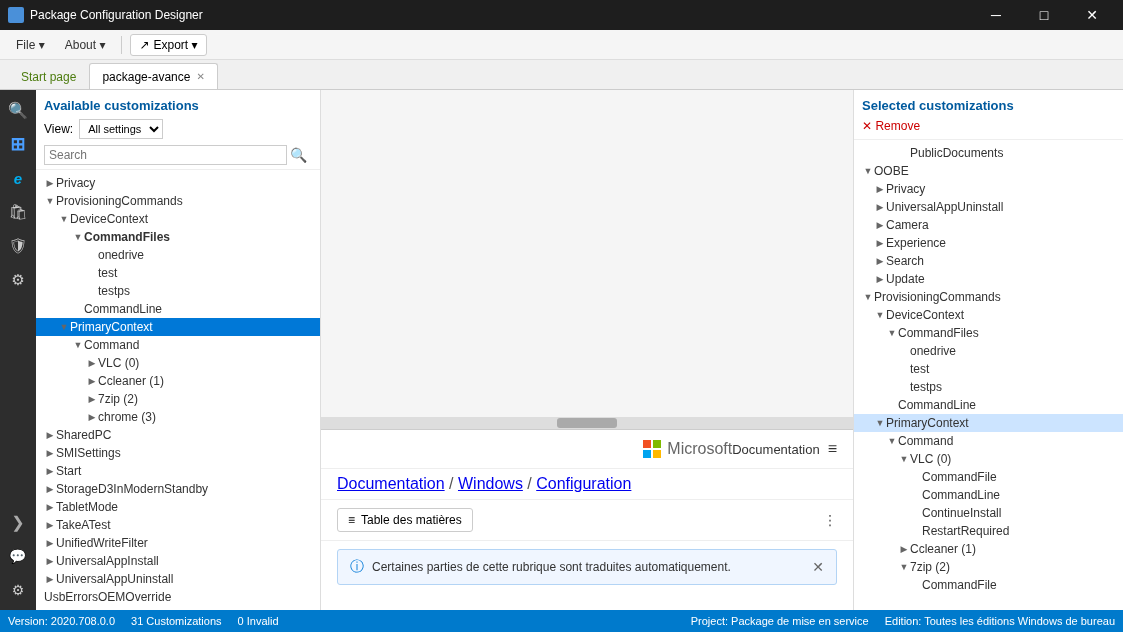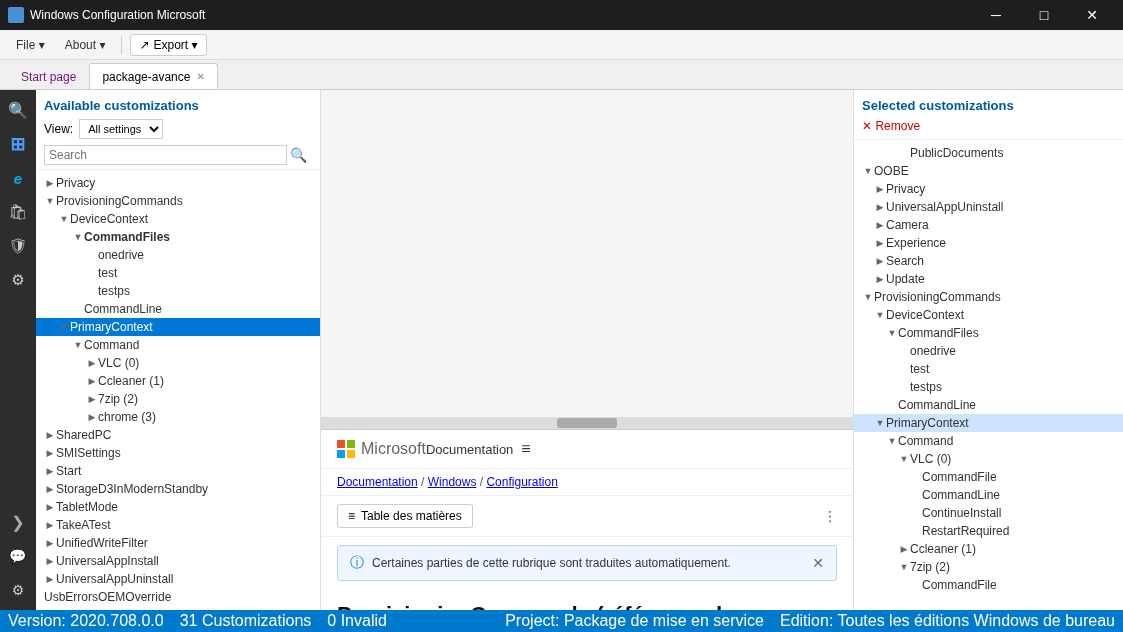--- a/index.html
+++ b/index.html
@@ -62,21 +62,21 @@
       padding: 0 12px;
       display: flex;
       align-items: center;
       gap: 6px;
       border: 1px solid transparent;
       border-bottom: none;
       cursor: pointer;
       font-size: 12px;
       border-radius: 3px 3px 0 0;
       background: transparent;
-      color: #701a75;
+      color: #4d7c0f;
     }
     .tab.active {
       background: white;
       border-color: #ccc;
       color: #000;
     }
     .tab-close { font-size: 10px; color: #888; cursor: pointer; }
 
     
     .main-layout {
@@ -209,21 +209,21 @@
     
     .doc-pane {
       flex: 1;
       background: white;
       overflow-y: auto;
       padding: 0;
     }
     .doc-header {
       display: flex;
       align-items: center;
-      justify-content: flex-start;
+      justify-content: flex-end;
       padding: 10px 16px;
       border-bottom: 1px solid #eee;
     }
     .ms-logo {
       display: flex;
       align-items: center;
       gap: 6px;
     }
     .ms-squares {
       display: grid;
@@ -235,21 +235,21 @@
     .ms-sq { width: 8px; height: 8px; }
     .ms-sq.red { background: #f25022; }
     .ms-sq.green { background: #7fba00; }
     .ms-sq.blue { background: #00a4ef; }
     .ms-sq.yellow { background: #ffb900; }
     .ms-name { font-size: 16px; font-weight: 300; color: #666; }
     .doc-header-right { display: flex; align-items: center; gap: 8px; font-size: 13px; color: #333; }
     .doc-header-icon { font-size: 16px; cursor: pointer; }
     .doc-breadcrumb {
       padding: 6px 16px;
-      font-size: 12px;
+      font-size: 16px;
       color: #0078d7;
       border-bottom: 1px solid #eee;
     }
     .doc-breadcrumb span { color: #555; }
     .toc-bar {
       padding: 8px 16px;
       display: flex;
       align-items: center;
       justify-content: space-between;
       border-bottom: 1px solid #eee;
@@ -310,38 +310,38 @@
       padding: 4px 0;
     }
 
     
     .statusbar {
       height: 22px;
       background: #007acc;
       color: white;
       display: flex;
       align-items: center;
-      font-size: 16px;
+      font-size: 11px;
       padding: 0 8px;
       gap: 16px;
     }
     .status-right { margin-left: auto; display: flex; gap: 16px; }
 
     
     ::-webkit-scrollbar { width: 8px; height: 8px; }
     ::-webkit-scrollbar-track { background: #f0f0f0; }
     ::-webkit-scrollbar-thumb { background: #bbb; border-radius: 4px; }
   </style>
 </head>
 <body>
 
 <div class="titlebar">
   <div class="titlebar-left">
     <span class="titlebar-icon"></span>
-    <span>Windows Configuration Microsoft</span>
+    <span>Package Configuration Designer</span>
   </div>
   <div class="titlebar-controls">
     <div class="titlebar-btn">─</div>
     <div class="titlebar-btn">□</div>
     <div class="titlebar-btn close">✕</div>
   </div>
 </div>
 
 <div class="menubar">
   <div class="menu-item">File ▾</div>

